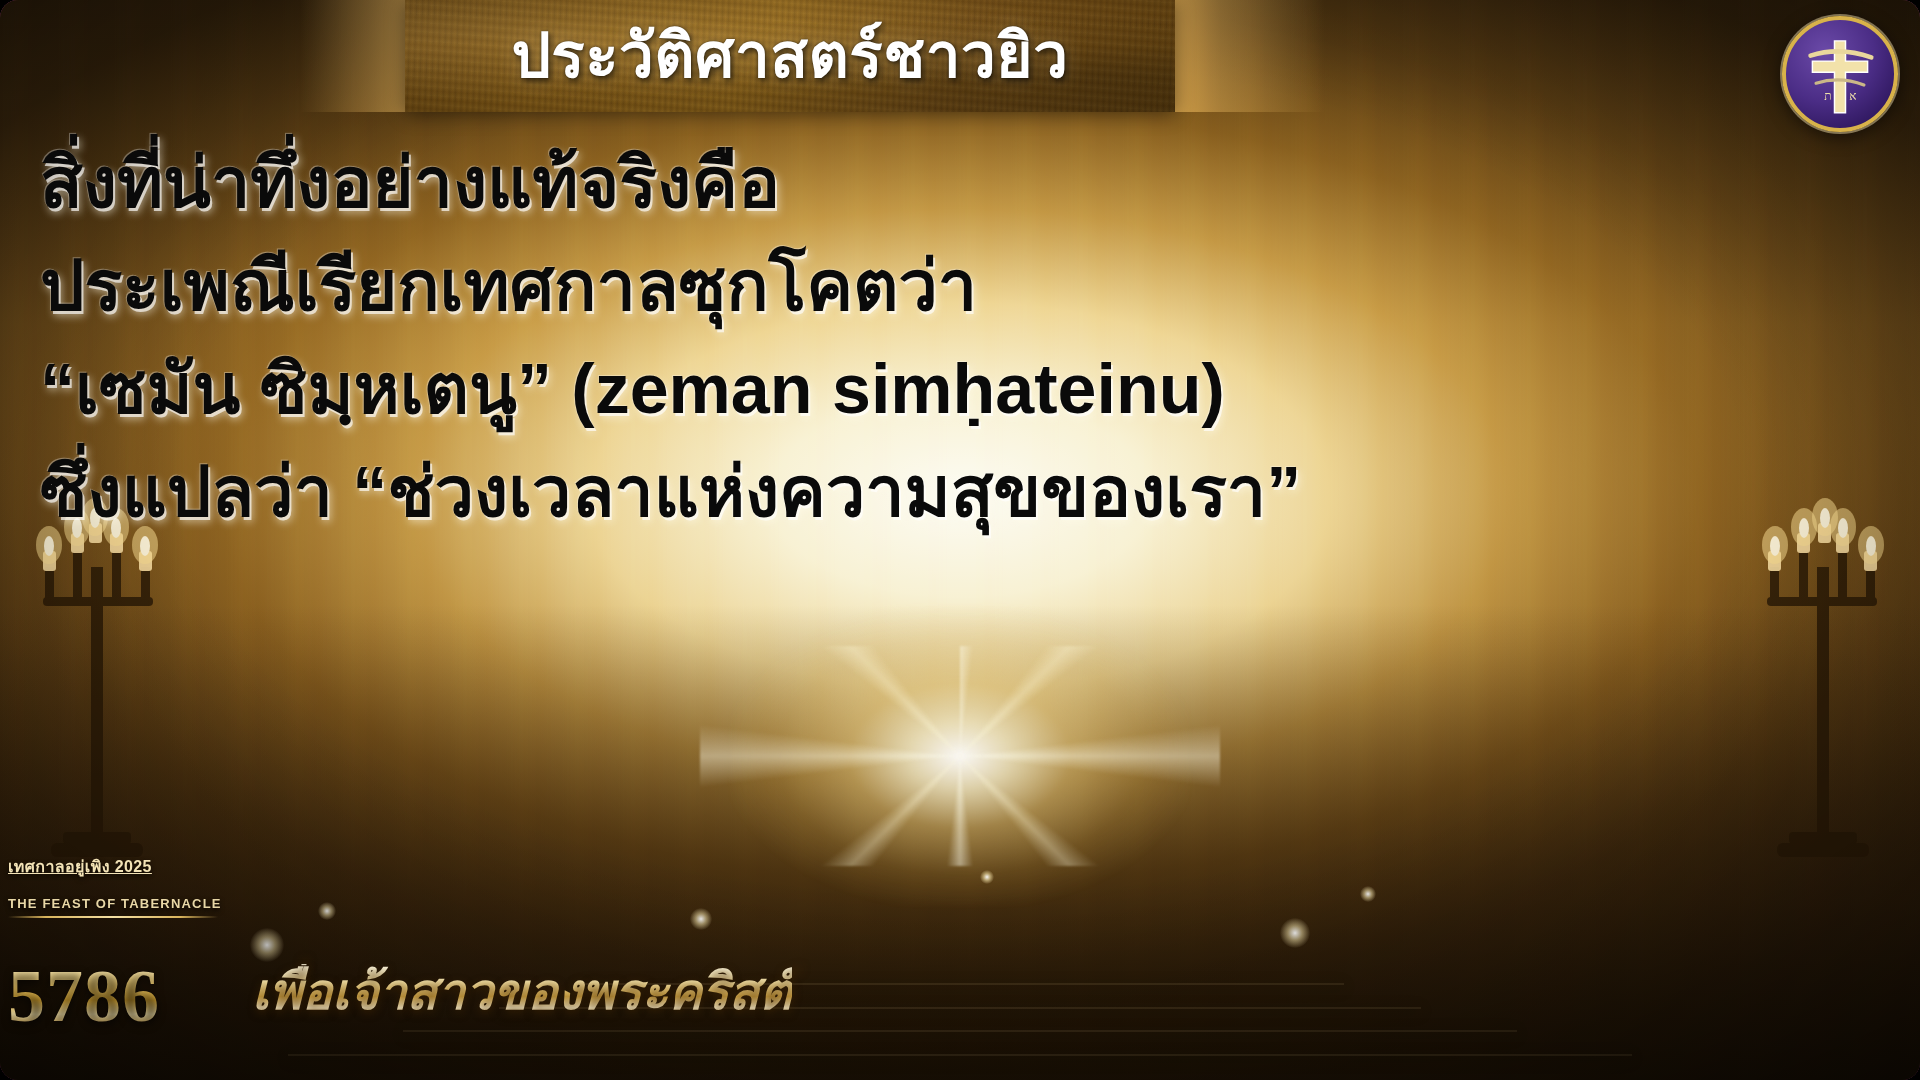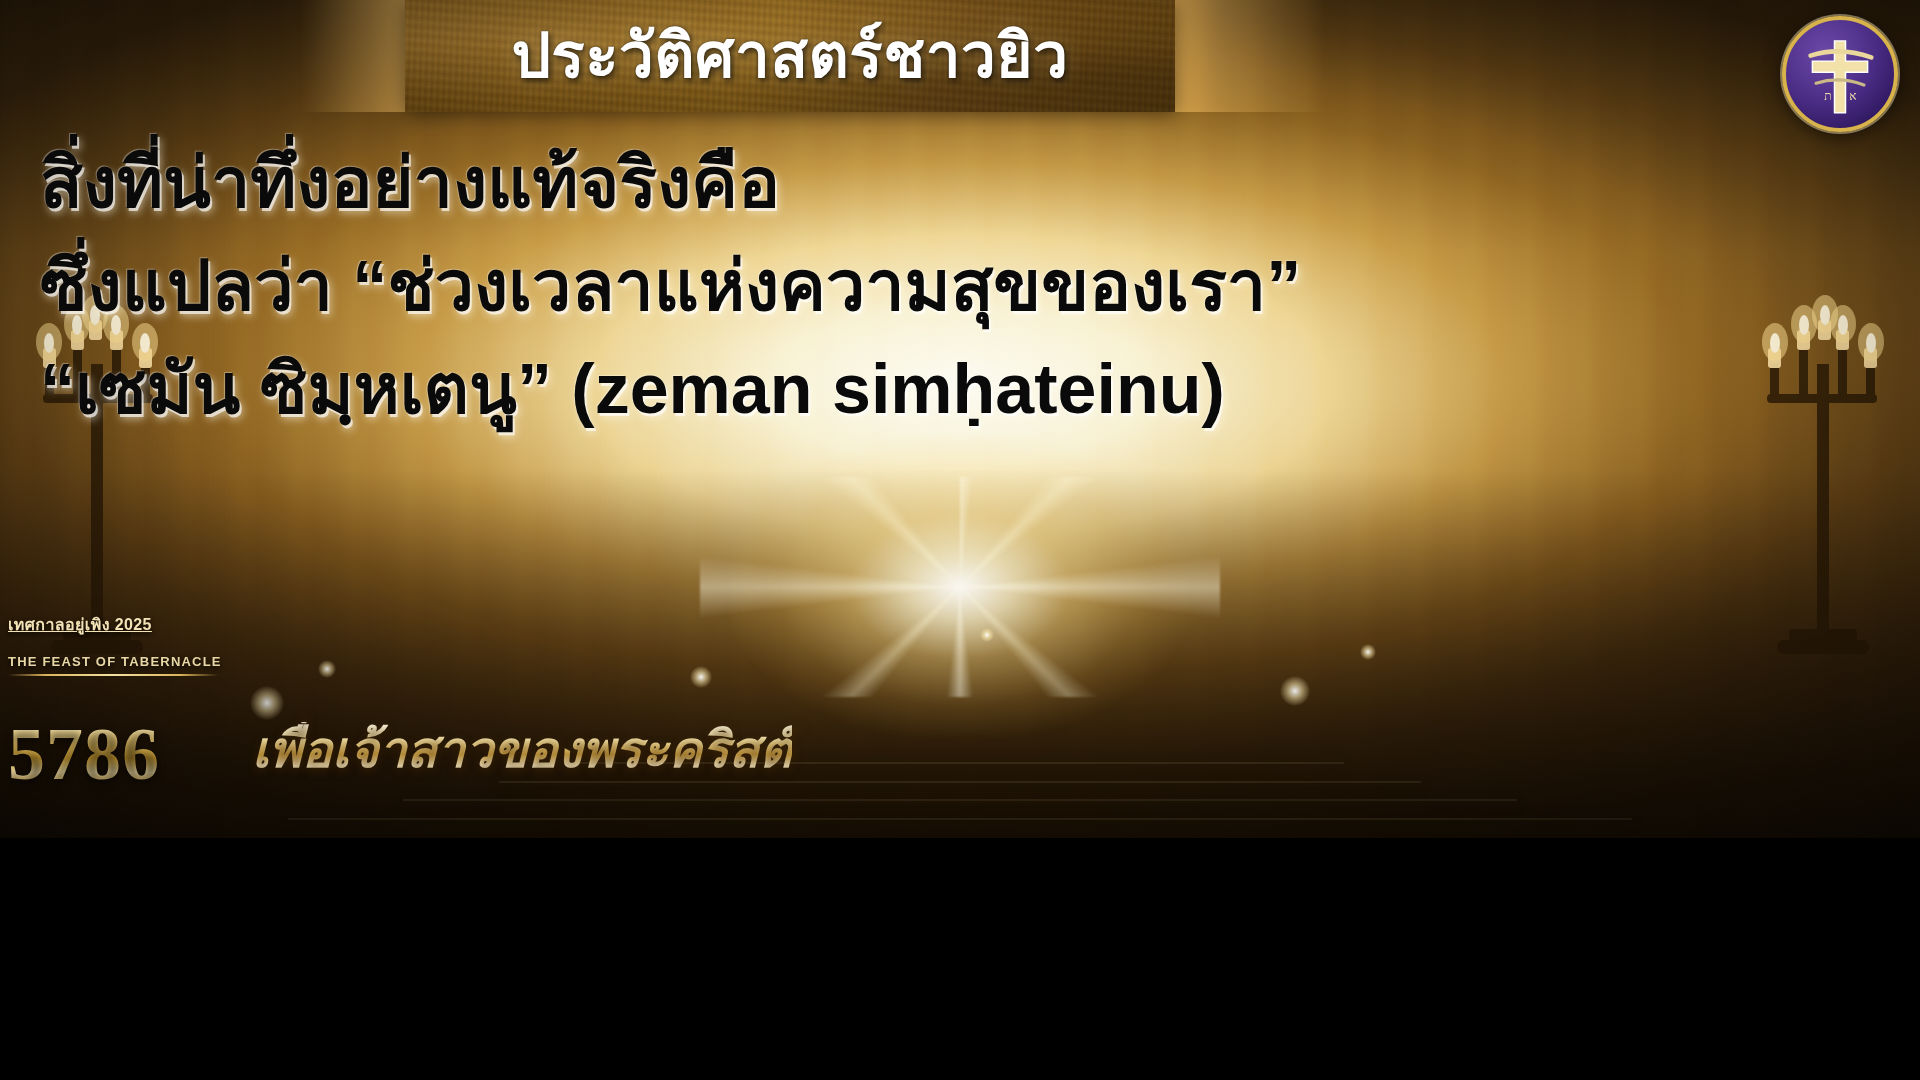--- a/index.html
+++ b/index.html
@@ -8,23 +8,24 @@
     padding: 0;
     background: #000;
   }
   body {
     font-family: "Liberation Sans", "DejaVu Sans", sans-serif;
   }
 
   #slide {
     position: relative;
     width: 1920px;
-    height: 838px;
+    height: 1080px;
     overflow: hidden;
     background: #a21caf;
+    border-radius: 18px;
   }
 
   
   .bg-base {
     position: absolute;
     inset: 0;
     background:
       radial-gradient(ellipse 62% 58% at 50% 46%,
          rgba(255,255,248,0.98) 0%,
          rgba(255,250,222,0.95) 16%,
@@ -455,22 +456,23 @@
         <path d="M18 30 Q50 20 84 32" stroke="#e9d79c" stroke-width="5" fill="none" stroke-linecap="round"></path>
         <path d="M24 60 Q50 52 76 62" stroke="#cbb887" stroke-width="3.5" fill="none" stroke-linecap="round"></path>
       </g>
       <text x="33" y="78" font-size="13" fill="#efe0ab" font-family="Liberation Serif, serif">ת</text>
       <text x="60" y="78" font-size="13" fill="#efe0ab" font-family="Liberation Serif, serif">א</text>
     </svg>
   </div>
 
   <div class="main-text">
     <div class="line">สิ่งที่น่าทึ่งอย่างแท้จริงคือ</div>
+    <div class="line">ประเพณีเรียกเทศกาลซุกโคตว่า</div>
+    <div class="line">“เซมัน ซิมฺหเตนู” (zeman simḥateinu)</div>
     <div class="line">ซึ่งแปลว่า “ช่วงเวลาแห่งความสุขของเรา”</div>
-    <div class="line">“เซมัน ซิมฺหเตนู” (zeman simḥateinu)</div>
   </div>
 
   <div class="emblem">
     <div class="emblem-top-line">เทศกาลอยู่เพิง 2025</div>
     <div class="emblem-sub-line">THE FEAST OF TABERNACLE</div>
     <div class="emblem-rule"></div>
     <div class="emblem-year">5786</div>
   </div>
 
   <div class="footer-text">

